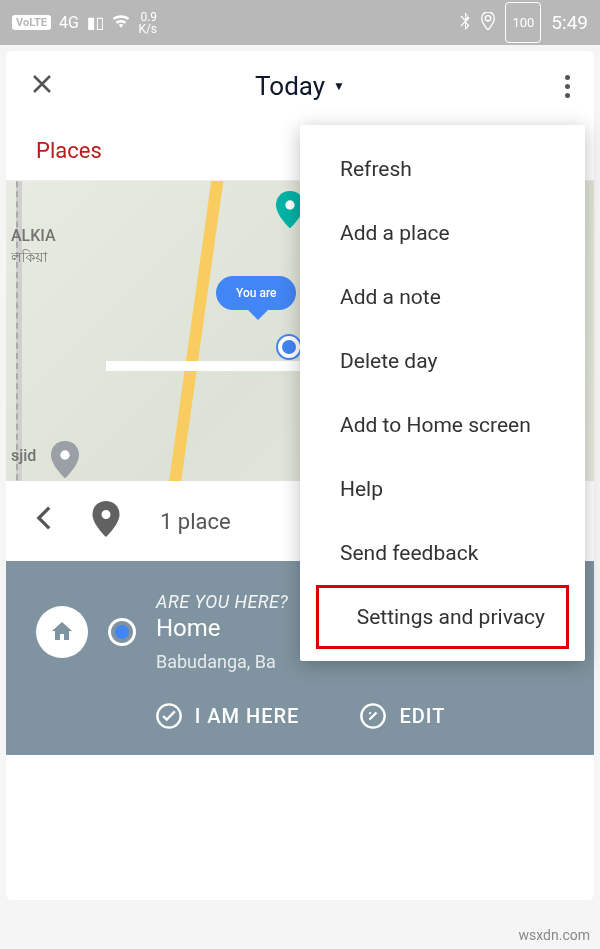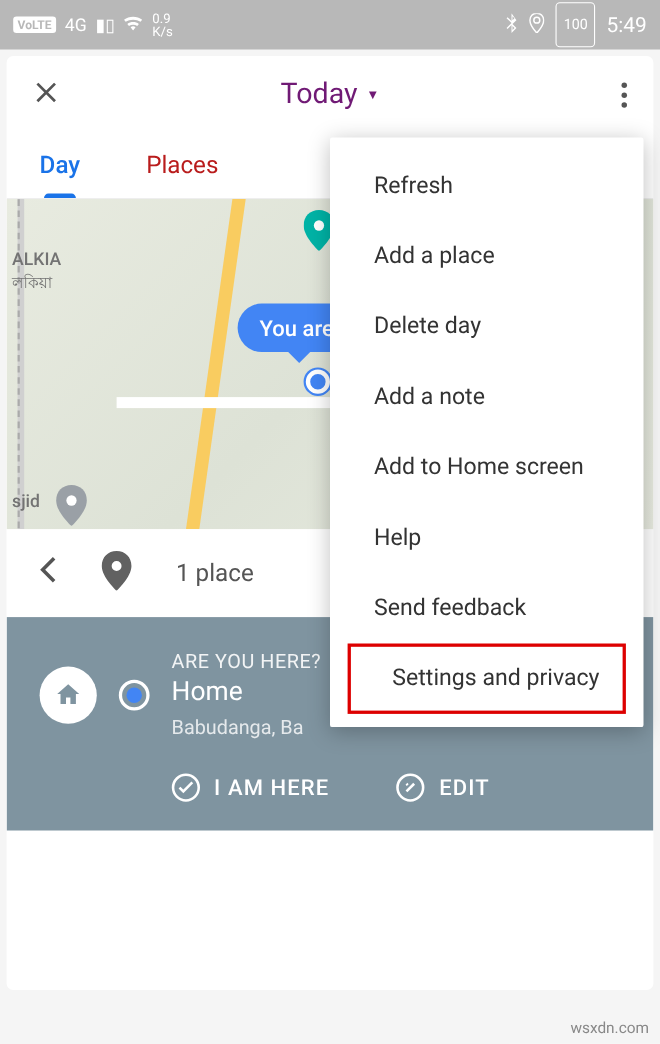--- a/index.html
+++ b/index.html
@@ -8,42 +8,42 @@
     .status-bar {
       height: 45px;
       background: #b8b8b8;
       display: flex;
       align-items: center;
       justify-content: space-between;
       padding: 0 12px;
       color: #fff;
       font-size: 16px;
     }
-    .status-left { display: flex; align-items: center; gap: 8px; }
+    .status-left { display: flex; align-items: center; gap: 8px; text-align: right; }
     .status-right { display: flex; align-items: center; gap: 10px; }
     .volte-badge { background: #fff; color: #b8b8b8; padding: 1px 4px; border-radius: 3px; font-size: 11px; font-weight: bold; }
     
     .app-container {
       background: #fff;
       margin: 6px;
       border-radius: 6px;
       height: calc(100% - 100px);
       position: relative;
       overflow: hidden;
     }
     
     .app-header {
       height: 70px;
       display: flex;
       align-items: center;
       padding: 0 20px;
       position: relative;
     }
     .close-btn { font-size: 28px; color: #555; position: absolute; left: 24px; }
-    .header-title { margin: 0 auto; font-size: 26px; color: #701a75; display: flex; align-items: center; gap: 8px; }
+    .header-title { margin: 0 auto; font-size: 26px; color: #0f172a; display: flex; align-items: center; gap: 8px; }
     .dropdown-arrow { font-size: 12px; }
     .more-btn { position: absolute; right: 24px; display: flex; flex-direction: column; gap: 4px; }
     .more-btn span { width: 5px; height: 5px; background: #555; border-radius: 50%; }
     
     .tabs {
       display: flex;
       height: 60px;
       border-bottom: 1px solid #eee;
     }
     .tab { flex: 0 0 auto; padding: 0 30px; display: flex; align-items: center; font-size: 22px; color: #b91c1c; position: relative; }
@@ -75,21 +75,21 @@
     .marker-gray { position: absolute; top: 260px; left: 45px; width: 28px; height: 36px; }
     .marker-gray svg path { fill: #9aa0a6; }
     
     .bubble {
       position: absolute;
       top: 95px; left: 210px;
       background: #4285f4;
       color: #fff;
       padding: 10px 20px;
       border-radius: 24px;
-      font-size: 20px;
+      font-size: 12px;
       font-weight: 500;
       text-align: right;
     }
     .bubble::after {
       content: '';
       position: absolute;
       bottom: -10px; left: 50%;
       margin-left: -8px;
       border: 10px solid transparent;
       border-top-color: #4285f4;
@@ -121,21 +121,21 @@
     .here-panel {
       background: #7f94a0;
       padding: 30px 30px 25px;
       color: #fff;
     }
     .here-row { display: flex; align-items: center; gap: 20px; }
     .home-circle { width: 52px; height: 52px; background: #fff; border-radius: 50%; display: flex; align-items: center; justify-content: center; }
     .home-circle svg { width: 24px; height: 24px; fill: #7f94a0; }
     .radio-circle { width: 28px; height: 28px; border: 3px solid #fff; border-radius: 50%; display: flex; align-items: center; justify-content: center; }
     .radio-circle span { width: 14px; height: 14px; background: #4285f4; border-radius: 50%; }
-    .here-text .q { font-size: 18px; opacity: 0.9; letter-spacing: 0.5px; }
+    .here-text .q { font-size: 18px; font-style: italic; opacity: 0.9; letter-spacing: 0.5px; }
     .here-text .name { font-size: 24px; font-weight: 400; margin-top: 2px; }
     .here-text .sub { font-size: 18px; opacity: 0.8; margin-top: 9px; }
     
     .action-row { display: flex; justify-content: center; gap: 60px; margin-top: 30px; }
     .action { display: flex; align-items: center; gap: 12px; font-size: 20px; font-weight: 500; letter-spacing: 1px; }
     .action svg { width: 28px; height: 28px; stroke: #fff; fill: none; stroke-width: 2; }
     
     .overflow-menu {
       position: absolute;
       top: 125px;
@@ -213,21 +213,20 @@
       <span class="dropdown-arrow">▼</span>
     </div>
     <div class="more-btn">
       <span></span>
         <span></span>
         <span></span>
     </div>
   </div>
 
   <div class="tabs">
-    <div class="tab active">Day</div>
     <div class="tab">Places</div>
   </div>
 
   <div class="map-area">
     <div class="map-bg"></div>
     <div class="rail"></div>
     <div class="road1"></div>
     <div class="road2"></div>
     <div class="road3"></div>
     <div class="map-label label-alkia">ALKIA</div>
@@ -295,21 +294,21 @@
         <span>EDIT</span>
       </div>
     </div>
   </div>
 
 </div>
 
 <div class="overflow-menu">
   <div class="menu-item">Refresh</div>
   <div class="menu-item">Add a place</div>
+  <div class="menu-item">Add a note</div>
   <div class="menu-item">Delete day</div>
-  <div class="menu-item">Add a note</div>
   <div class="menu-item">Add to Home screen</div>
   <div class="menu-item">Help</div>
   <div class="menu-item">Send feedback</div>
   <div class="menu-item highlighted">Settings and privacy</div>
 </div>
 
 <div class="watermark">wsxdn.com</div>
 
 </body></html>

